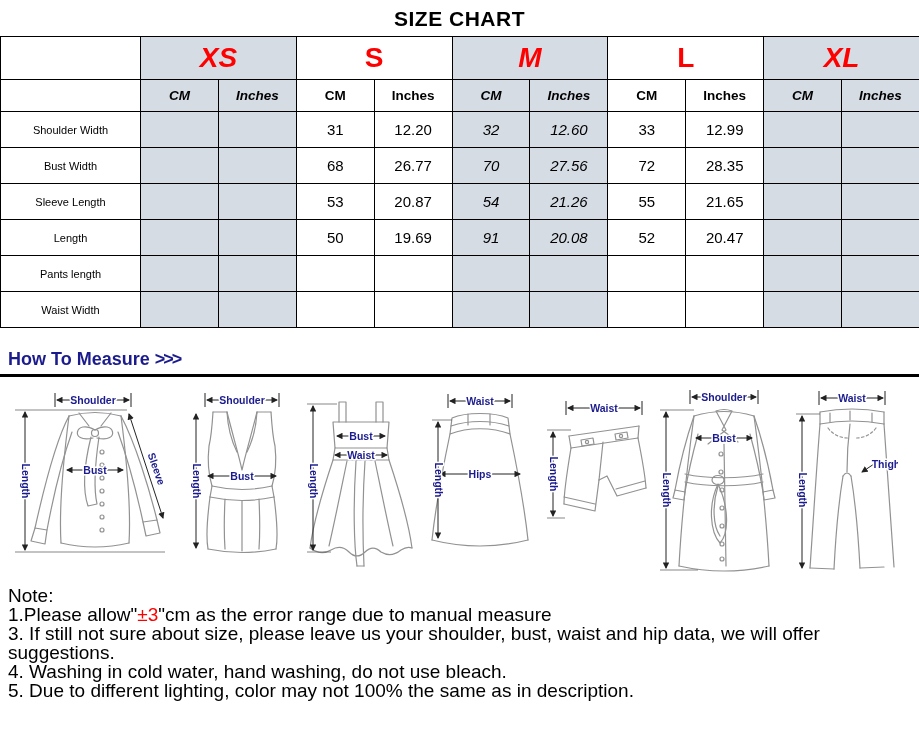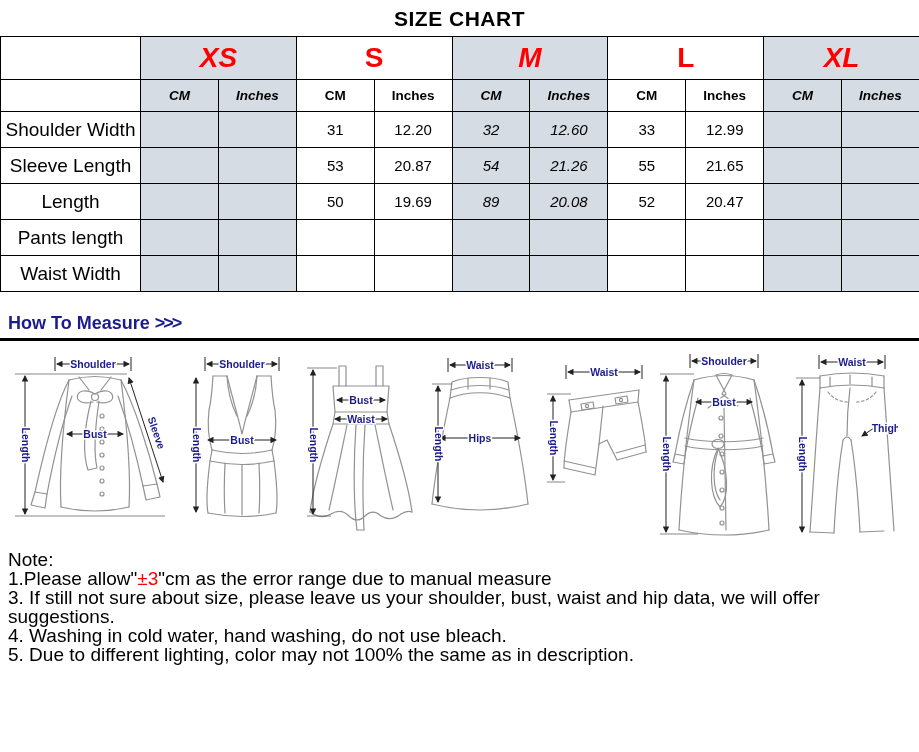--- a/index.html
+++ b/index.html
@@ -12,21 +12,21 @@
   .title { text-align: center; font-weight: bold; font-size: 21px; padding: 7px 8px 5px; letter-spacing: 0.5px; }
 
   
   table.size-table { border-collapse: collapse; table-layout: fixed; width: 919px; }
   table.size-table th, table.size-table td {
     border: 1px solid #000; text-align: center; vertical-align: middle; padding: 0; overflow: hidden;
   }
   tr.r-size th { height: 43px; font-size: 28px; font-weight: bold; color: #ff0000; }
   tr.r-unit th { height: 32px; font-size: 13.5px; font-weight: bold; color: #000; }
   tbody td { height: 36px; font-size: 15px; font-weight: normal; }
-  td.rl { font-size: 19px; }
+  td.rl { font-size: 11px; }
   .sh { background: #d6dce4; font-style: italic; }
 
   
   .howto { margin: 21px 16px 4px 8px; font-size: 18px; font-weight: bold; color: #1b1b8e; }
   .howto .chev { margin-left: 5px; letter-spacing: -2px; }
   .rule { height: 3px; background: #000; }
 
   
   .diagrams { display: flex; justify-content: space-between; align-items: flex-start; padding: 3px 21px 0 5px; height: 202px; }
   svg .g  { fill: none; stroke: #929292; stroke-width: 1.2; stroke-linecap: round; stroke-linejoin: round; }
@@ -94,39 +94,52 @@
       <td>31</td>
       <td>12.20</td>
       <td class="sh">32</td>
       <td class="sh">12.60</td>
       <td>33</td>
       <td>12.99</td>
       <td class="sh"></td>
       <td class="sh"></td>
     </tr>
     <tr>
+      <td class="rl">Bust Width</td>
+      <td class="sh"></td>
+      <td class="sh"></td>
+      <td>68</td>
+      <td>26.77</td>
+      <td class="sh">70</td>
+      <td class="sh">27.56</td>
+      <td>72</td>
+      <td>28.35</td>
+      <td class="sh"></td>
+      <td class="sh"></td>
+    </tr>
+    <tr>
       <td class="rl">Sleeve Length</td>
       <td class="sh"></td>
       <td class="sh"></td>
       <td>53</td>
       <td>20.87</td>
       <td class="sh">54</td>
       <td class="sh">21.26</td>
       <td>55</td>
       <td>21.65</td>
       <td class="sh"></td>
       <td class="sh"></td>
     </tr>
     <tr>
       <td class="rl">Length</td>
       <td class="sh"></td>
       <td class="sh"></td>
       <td>50</td>
       <td>19.69</td>
-      <td class="sh">89</td>
+      <td class="sh">91</td>
       <td class="sh">20.08</td>
       <td>52</td>
       <td>20.47</td>
       <td class="sh"></td>
       <td class="sh"></td>
     </tr>
     <tr>
       <td class="rl">Pants length</td>
       <td class="sh"></td>
       <td class="sh"></td>

